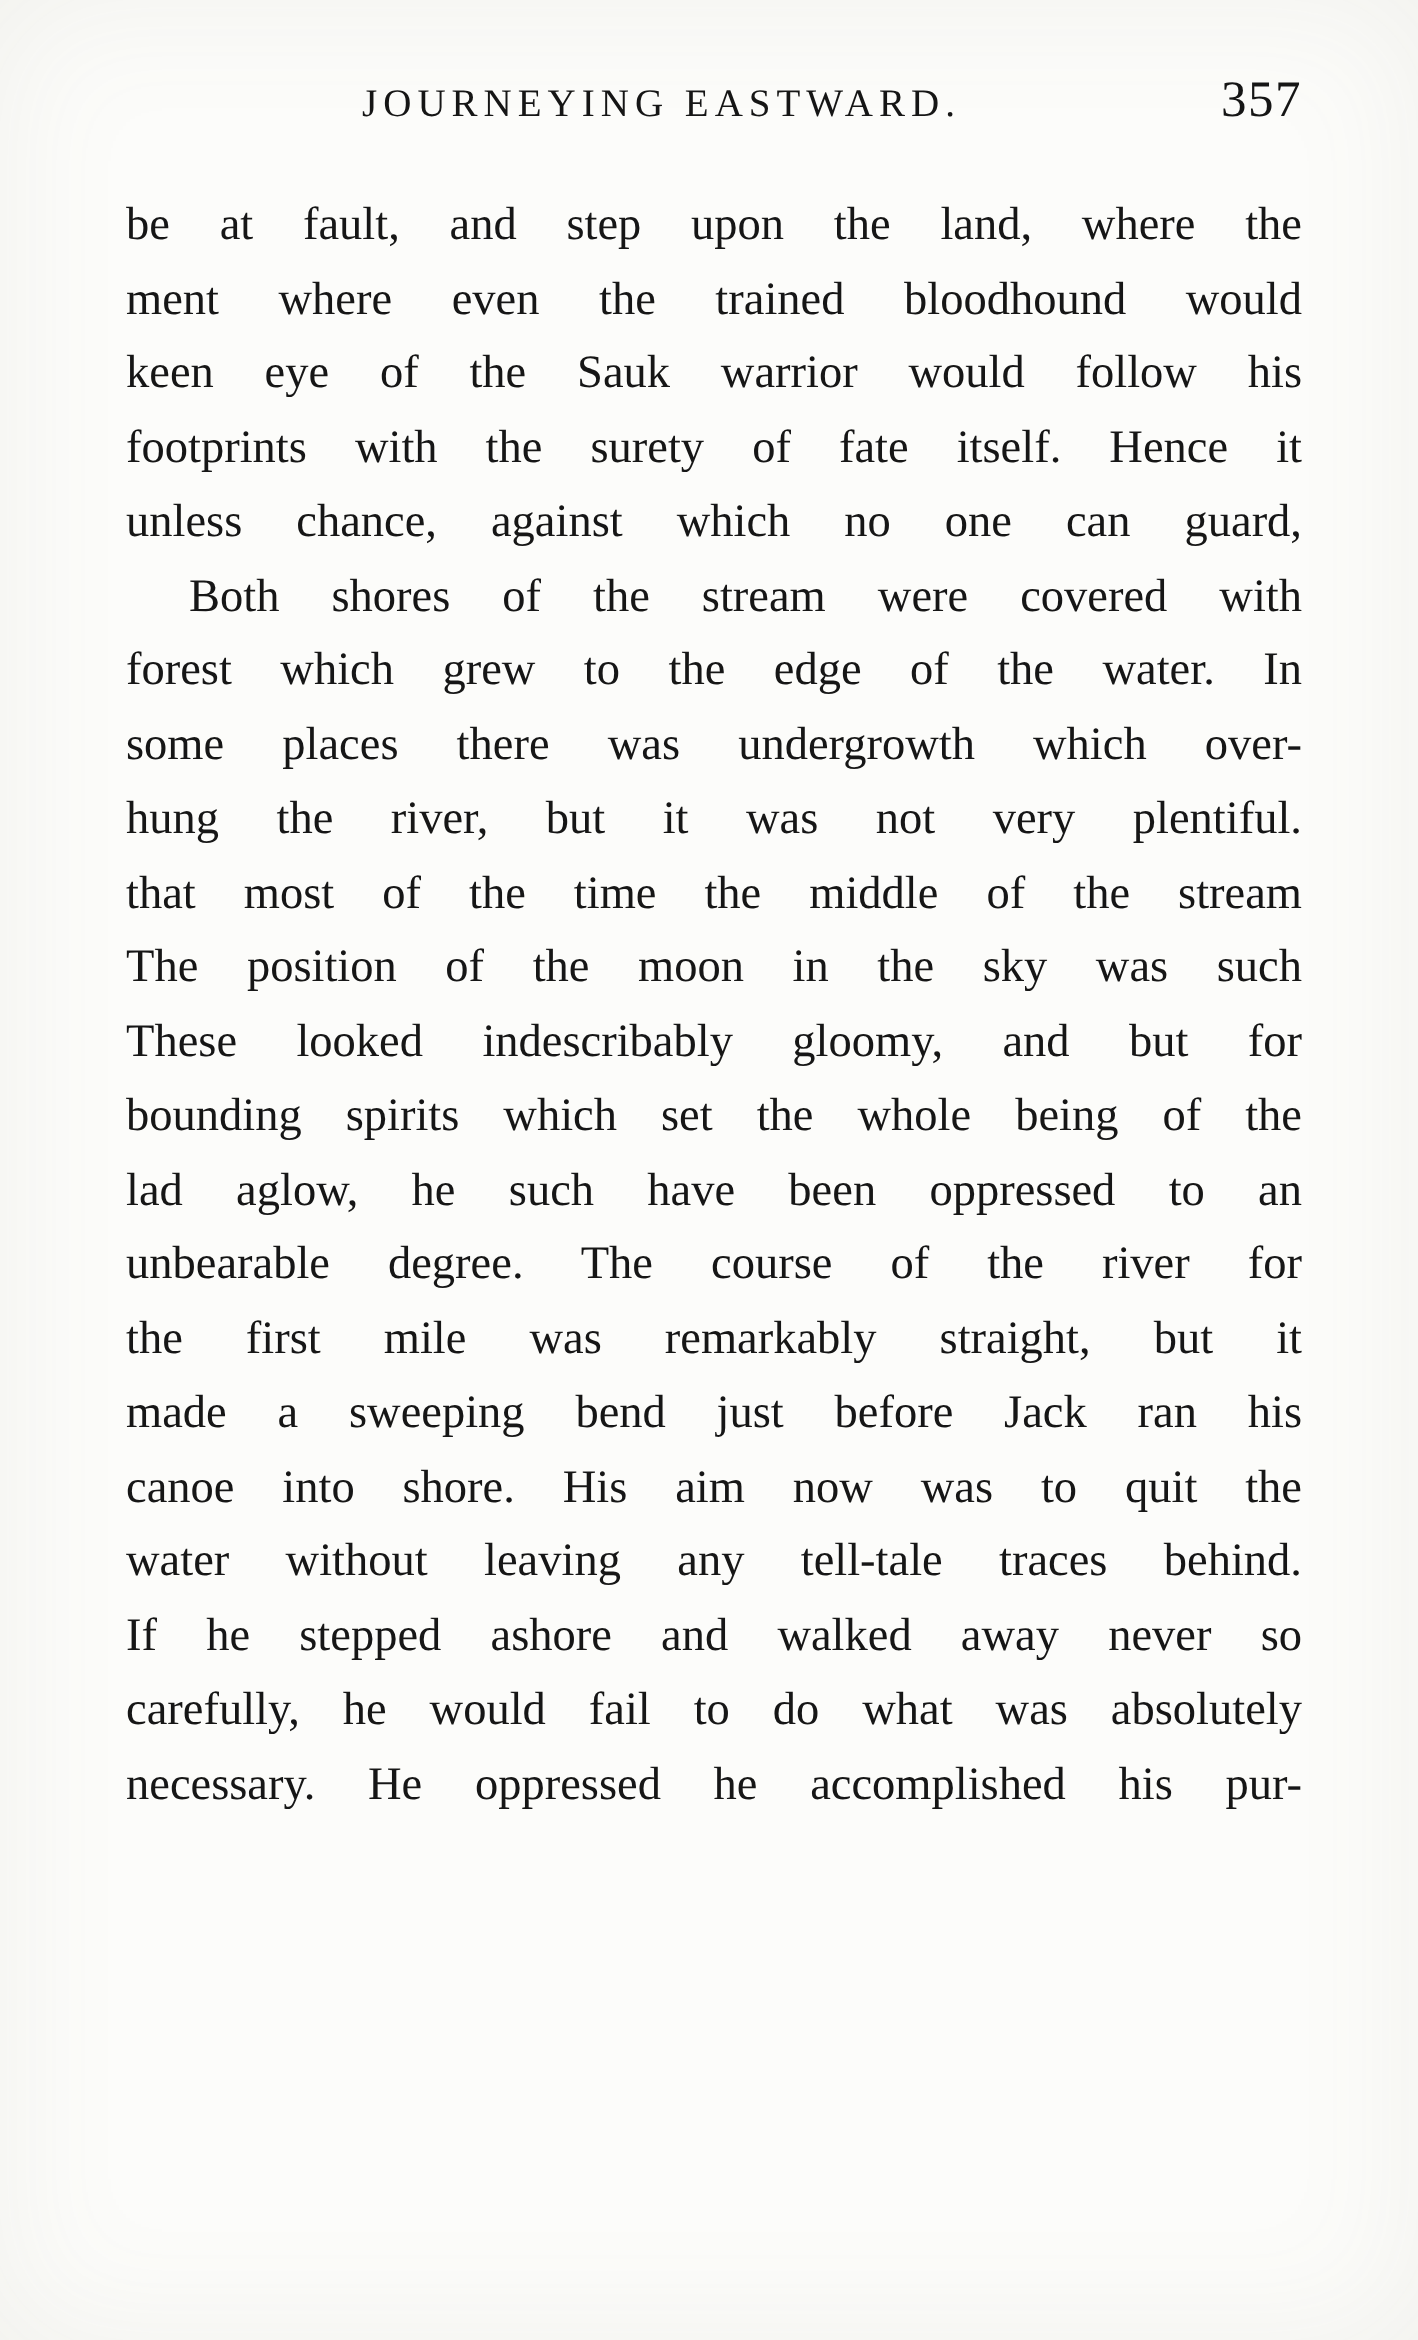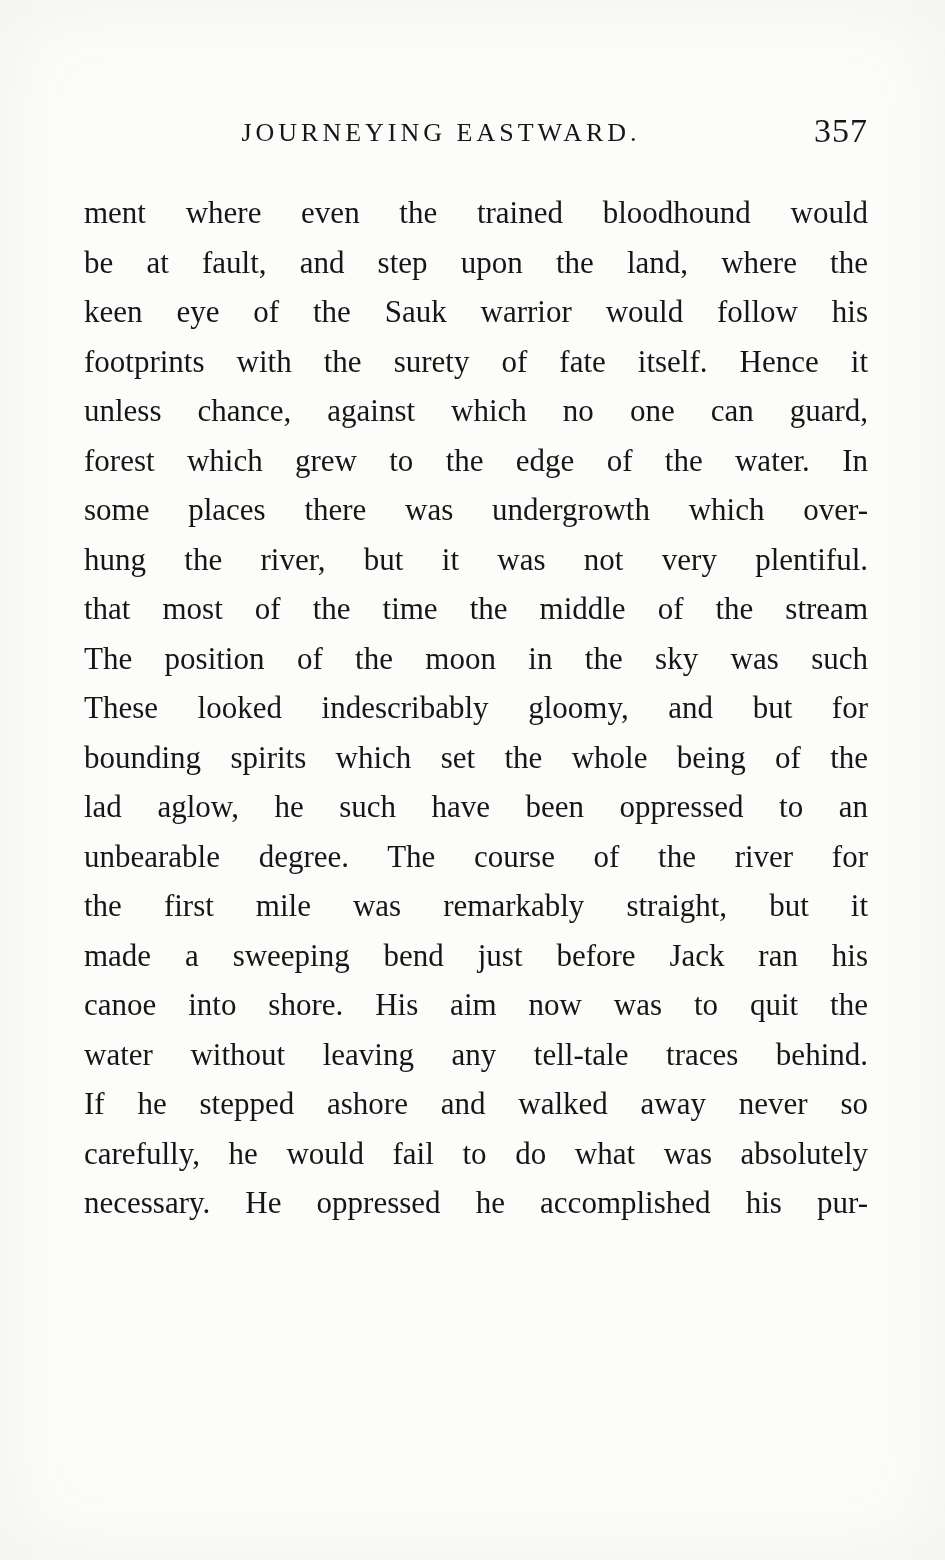--- a/index.html
+++ b/index.html
@@ -24,21 +24,21 @@
     box-shadow: inset 0 0 90px rgba(120,110,90,0.08);
   }
   .page {
     position: absolute;
     left: 84px;
     top: 0;
     width: 784px;
   }
   .running-header {
     position: relative;
-    margin-top: 112px;
+    margin-top: 48px;
     height: 44px;
   }
   .header-title {
     position: absolute;
     left: 0;
     right: 70px;
     text-align: center;
     font-size: 26px;
     letter-spacing: 4px;
     font-weight: 500;
@@ -78,27 +78,28 @@
 </head>
 <body>
 
 <div class="page">
   <div class="running-header">
     <div class="header-title">JOURNEYING EASTWARD.</div>
     <div class="header-page-number">357</div>
   </div>
   <div class="page-body">
       <div class="paragraph">
+        <div class="line">be at fault, and step upon the land, where the</div>
         <div class="line">ment where even the trained bloodhound would</div>
-        <div class="line">be at fault, and step upon the land, where the</div>
         <div class="line">keen eye of the Sauk warrior would follow his</div>
         <div class="line">footprints with the surety of fate itself. Hence it</div>
         <div class="line">unless chance, against which no one can guard,</div>
       </div>
       <div class="paragraph">
+        <div class="line indented">Both shores of the stream were covered with</div>
         <div class="line">forest which grew to the edge of the water. In</div>
         <div class="line">some places there was undergrowth which over-</div>
         <div class="line">hung the river, but it was not very plentiful.</div>
         <div class="line">that most of the time the middle of the stream</div>
         <div class="line">The position of the moon in the sky was such</div>
         <div class="line">These looked indescribably gloomy, and but for</div>
         <div class="line">bounding spirits which set the whole being of the</div>
         <div class="line">lad aglow, he such have been oppressed to an</div>
         <div class="line">unbearable degree. The course of the river for</div>
         <div class="line">the first mile was remarkably straight, but it</div>

